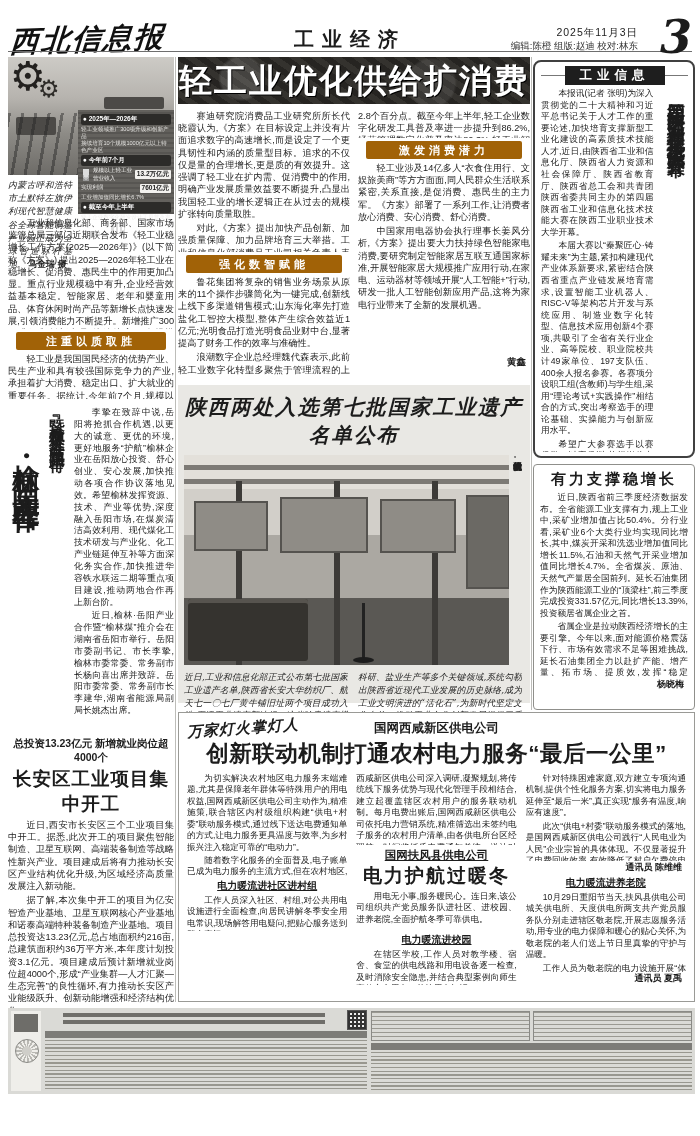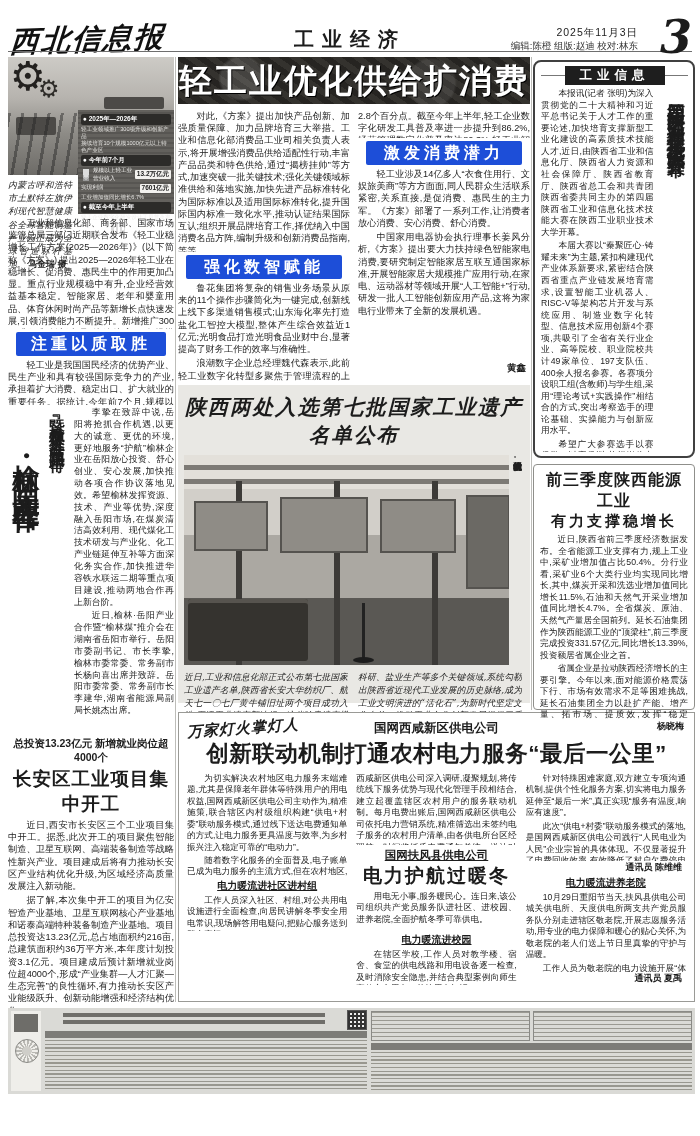--- a/index.html
+++ b/index.html
@@ -13,21 +13,21 @@
   .header-rule{position:absolute;left:8px;right:8px;top:51px;border-top:1px solid #6e6e6e;}
   .hdate{position:absolute;right:62px;top:26px;font-size:10.5px;letter-spacing:1px;}
   .heds{position:absolute;right:62px;top:40px;font-size:9.5px;color:#333;}
   .pagenum{position:absolute;right:8px;top:10px;font-family:"DejaVu Serif",serif;font-weight:900;
         font-style:italic;font-size:46px;}
   
   .vrule{position:absolute;width:0;border-left:1px solid #bdbdb9;}
   p.art{margin:0 0 2px 0;text-align:justify;text-indent:2em;line-height:1.33;}
   .well{overflow:hidden;}
   .byline{text-align:right;font-weight:bold;padding-right:4px;}
-  .subbar{background:#1d4ed8;color:#fff;text-align:center;font-weight:bold;font-size:16px;
+  .subbar{background:#a16207;color:#fff;text-align:center;font-weight:bold;font-size:11px;
         letter-spacing:4px;padding:1.5px 0;margin:3px 8px;border-radius:2px;}
   
   .leftcol{position:absolute;left:8px;top:57px;width:166px;}
   .lphoto{position:relative;width:166px;height:118px;overflow:hidden;
      background:linear-gradient(180deg,#cdcbc6 0%,#b6b3ae 35%,#8d8b86 65%,#6d6b67 100%);}
   .lphoto .belt{position:absolute;left:0;right:0;bottom:0;height:62px;
      background:repeating-linear-gradient(100deg,rgba(35,35,35,.45) 0 3px,transparent 3px 13px);}
   .lphoto .gear1{position:absolute;left:2px;top:-4px;font-size:40px;color:#23211f;}
   .lphoto .gear2{position:absolute;left:30px;top:18px;font-size:24px;color:#2e2c29;}
   .lphoto .mach{position:absolute;background:#4c4a47;border-radius:2px;}
@@ -226,20 +226,21 @@
       <div class="byline" style="font-size:9.5px;">胡琳</div>
     </div>
   </div>
 
   <div class="center">
     <div class="mainbanner">轻工业优化供给扩消费</div>
 
     <div class="cols">
       <div class="col">
         <div class="well" style="height:142px;">
+          <p class="art">赛迪研究院消费品工业研究所所长代晓霞认为,《方案》在目标设定上并没有片面追求数字的高速增长,而是设定了一个更具韧性和内涵的质量型目标。追求的不仅仅是量的合理增长,更是质的有效提升。这强调了轻工业在扩内需、促消费中的作用,明确产业发展质量效益要不断提升,凸显出我国轻工业的增长逻辑正在从过去的规模扩张转向质量取胜。</p>
           <p class="art">对此,《方案》提出加快产品创新、加强质量保障、加力品牌培育三大举措。工业和信息化部消费品工业司相关负责人表示,将开展增强消费品供给适配性行动,丰富产品品类和特色供给,通过“揭榜挂帅”等方式,加速突破一批关键技术;强化关键领域标准供给和落地实施,加快先进产品标准转化为国际标准以及适用国际标准转化,提升国际国内标准一致化水平,推动认证结果国际互认;组织开展品牌培育工作,择优纳入中国消费名品方阵,编制升级和创新消费品指南,等等。</p>
         </div>
         <div class="subbar">强化数智赋能</div>
         <div class="well" style="height:100px;">
           <p class="art">鲁花集团将复杂的销售业务场景从原来的11个操作步骤简化为一键完成,创新线上线下多渠道销售模式;山东海化率先打造盐化工智控大模型,整体产生综合效益近1亿元;光明食品打造光明食品业财中台,显著提高了财务工作的效率与准确性。</p>
           <p class="art">浪潮数字企业总经理魏代森表示,此前轻工业数字化转型多聚焦于管理流程的上线,核心是降本增效。人工智能大模型正推动这一进程迈向纵深智能化。这标志着企业的核心竞争力从对存量资源的精细化管理,转向对增量知识的智能化创造与应用。浪潮数字企业已帮助中牧集团、光明食品、国药集团、恒瑞医药等超万家轻工企业实现数智化转型。</p>
 
         </div>
       </div>
       <div class="col">
@@ -341,21 +342,20 @@
         <div class="ib-text">
           <p class="art">本报讯(记者 张明)为深入贯彻党的二十大精神和习近平总书记关于人才工作的重要论述,加快培育支撑新型工业化建设的高素质技术技能人才,近日,由陕西省工业和信息化厅、陕西省人力资源和社会保障厅、陕西省教育厅、陕西省总工会和共青团陕西省委共同主办的第四届陕西省工业和信息化技术技能大赛在陕西工业职业技术大学开幕。</p>
           <p class="art">本届大赛以“秦聚匠心·铸耀未来”为主题,紧扣构建现代产业体系新要求,紧密结合陕西省重点产业链发展培育需求,设置智能工业机器人、RISC-V等架构芯片开发与系统应用、制造业数字化转型、信息技术应用创新4个赛项,共吸引了全省有关行业企业、高等院校、职业院校共计49家单位、197支队伍、400余人报名参赛。各赛项分设职工组(含教师)与学生组,采用“理论考试+实践操作”相结合的方式,突出考察选手的理论基础、实操能力与创新应用水平。</p>
           <p class="art">希望广大参赛选手以赛促学、以赛促训,扎根岗位出彩圆梦,为陕西工业经济高质量发展作出更大贡献。</p>
         </div>
         <div class="ib-vhead">第四届陕西省工业和信息化技术技能大赛开幕</div>
       </div>
     </div>
 
     <div class="energy">
-      <div class="en-h1">前三季度陕西能源工业</div>
       <div class="en-h2">有力支撑稳增长</div>
       <div class="well en-body">
         <p class="art">近日,陕西省前三季度经济数据发布。全省能源工业支撑有力,规上工业中,采矿业增加值占比50.4%。分行业看,采矿业6个大类行业均实现同比增长,其中,煤炭开采和洗选业增加值同比增长11.5%,石油和天然气开采业增加值同比增长4.7%。全省煤炭、原油、天然气产量居全国前列。延长石油集团作为陕西能源工业的“顶梁柱”,前三季度完成投资331.57亿元,同比增长13.39%,投资额居省属企业之首。</p>
         <p class="art">省属企业是拉动陕西经济增长的主要引擎。今年以来,面对能源价格震荡下行、市场有效需求不足等困难挑战,延长石油集团全力以赴扩产能、增产量、拓市场、提质效,发挥“稳定器”和“压舱石”作用,原油、天然气和煤炭产量分别同比增长1.17%、17.19%、46.16%,轮胎、聚烯烃出口量分别同比增长5.64%、3倍多。</p>
 
       </div>
       <div class="byline" style="font-size:9px;">杨晓梅</div>
     </div>
   </div>
 

